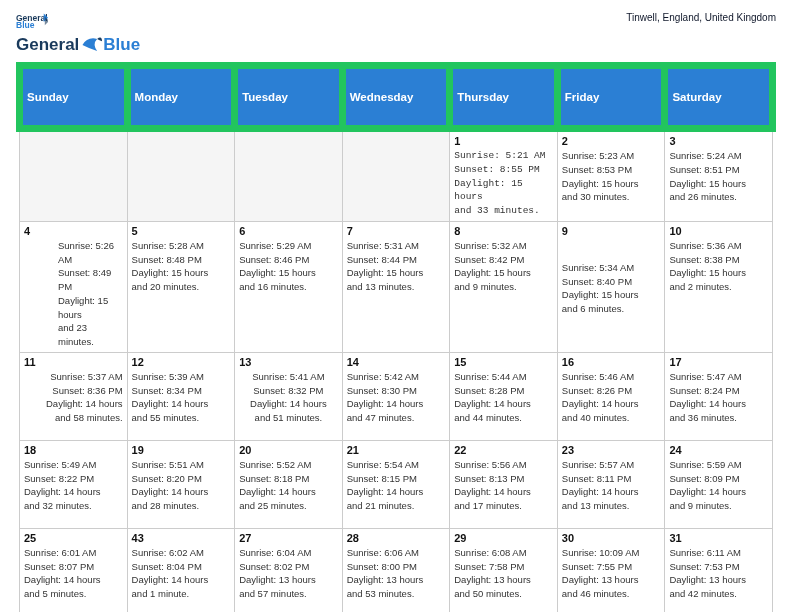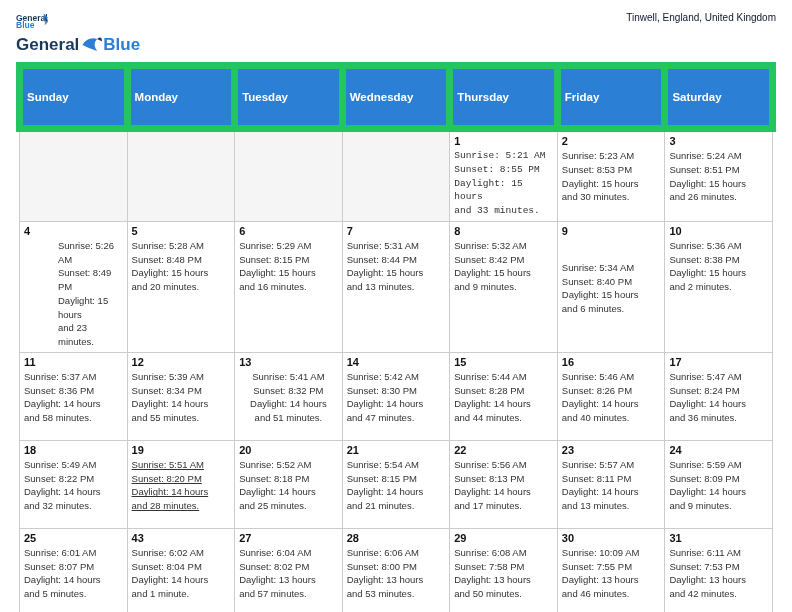--- a/index.html
+++ b/index.html
@@ -161,21 +161,21 @@
           <td>
             <div class="day-num">5</div>
             <div class="day-info" style="white-space: pre-line;">Sunrise: 5:28 AM
 Sunset: 8:48 PM
 Daylight: 15 hours
 and 20 minutes.</div>
           </td>
           <td>
             <div class="day-num">6</div>
             <div class="day-info" style="white-space: pre-line;">Sunrise: 5:29 AM
-Sunset: 8:15 PM
+Sunset: 8:46 PM
 Daylight: 15 hours
 and 16 minutes.</div>
           </td>
           <td>
             <div class="day-num">7</div>
             <div class="day-info" style="white-space: pre-line;">Sunrise: 5:31 AM
 Sunset: 8:44 PM
 Daylight: 15 hours
 and 13 minutes.</div>
           </td>
@@ -197,21 +197,21 @@
             <div class="day-num">10</div>
             <div class="day-info" style="white-space: pre-line;">Sunrise: 5:36 AM
 Sunset: 8:38 PM
 Daylight: 15 hours
 and 2 minutes.</div>
           </td>
         </tr>
         <tr>
           <td>
             <div class="day-num">11</div>
-            <div class="day-info" style="white-space: pre-line;">Sunrise: 5:37 AM
+            <div class="day-info" style="white-space: pre-line; text-align: right;">Sunrise: 5:37 AM
 Sunset: 8:36 PM
 Daylight: 14 hours
 and 58 minutes.</div>
           </td>
           <td>
             <div class="day-num">12</div>
             <div class="day-info" style="white-space: pre-line;">Sunrise: 5:39 AM
 Sunset: 8:34 PM
 Daylight: 14 hours
 and 55 minutes.</div>
@@ -255,21 +255,21 @@
         <tr>
           <td>
             <div class="day-num">18</div>
             <div class="day-info" style="white-space: pre-line;">Sunrise: 5:49 AM
 Sunset: 8:22 PM
 Daylight: 14 hours
 and 32 minutes.</div>
           </td>
           <td>
             <div class="day-num">19</div>
-            <div class="day-info" style="white-space: pre-line; text-decoration: underline;">Sunrise: 5:51 AM
+            <div class="day-info" style="white-space: pre-line;">Sunrise: 5:51 AM
 Sunset: 8:20 PM
 Daylight: 14 hours
 and 28 minutes.</div>
           </td>
           <td>
             <div class="day-num">20</div>
             <div class="day-info" style="white-space: pre-line;">Sunrise: 5:52 AM
 Sunset: 8:18 PM
 Daylight: 14 hours
 and 25 minutes.</div>

